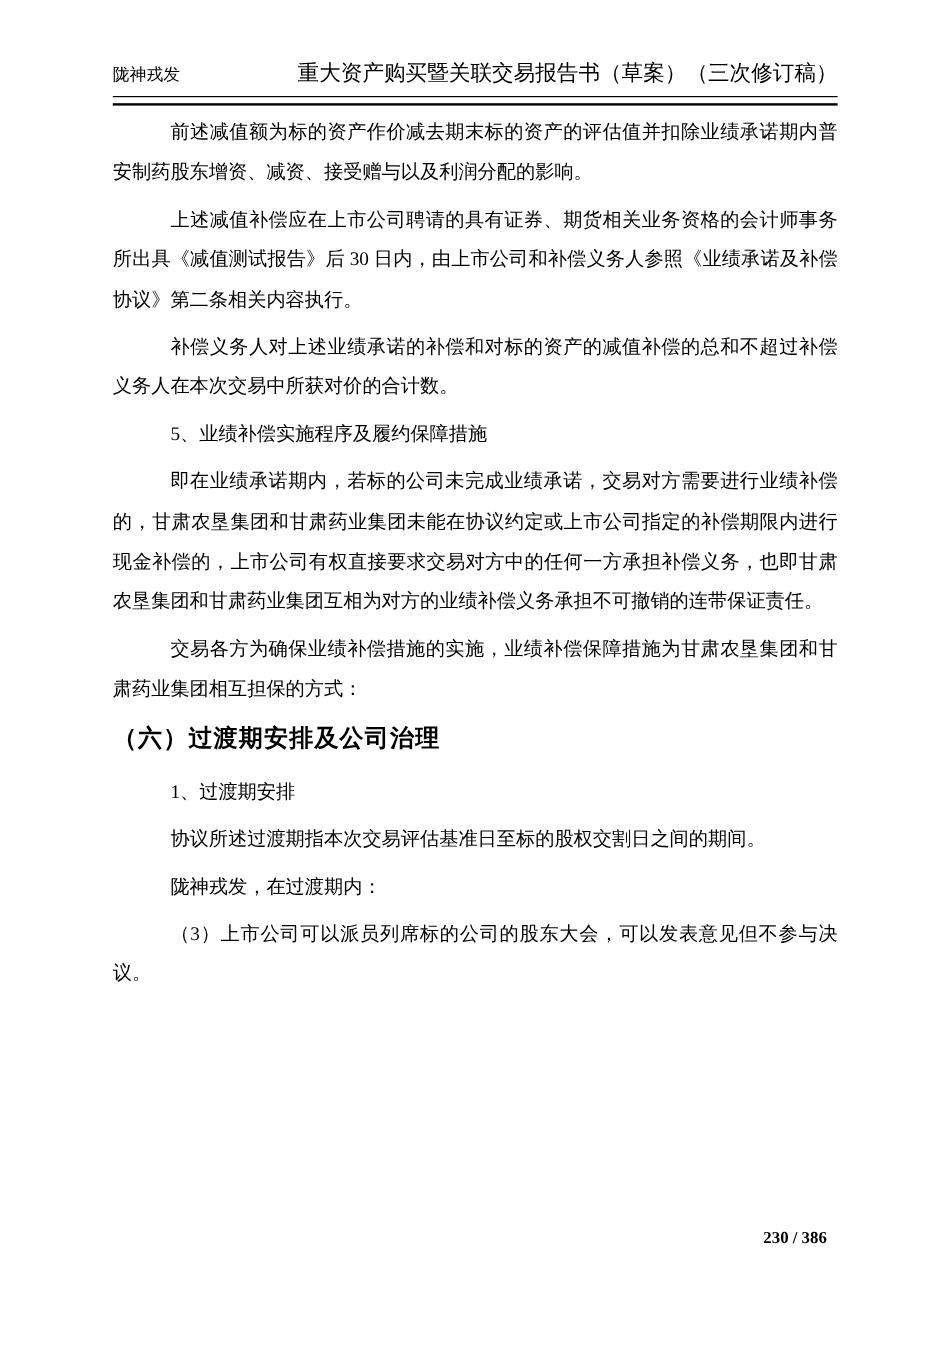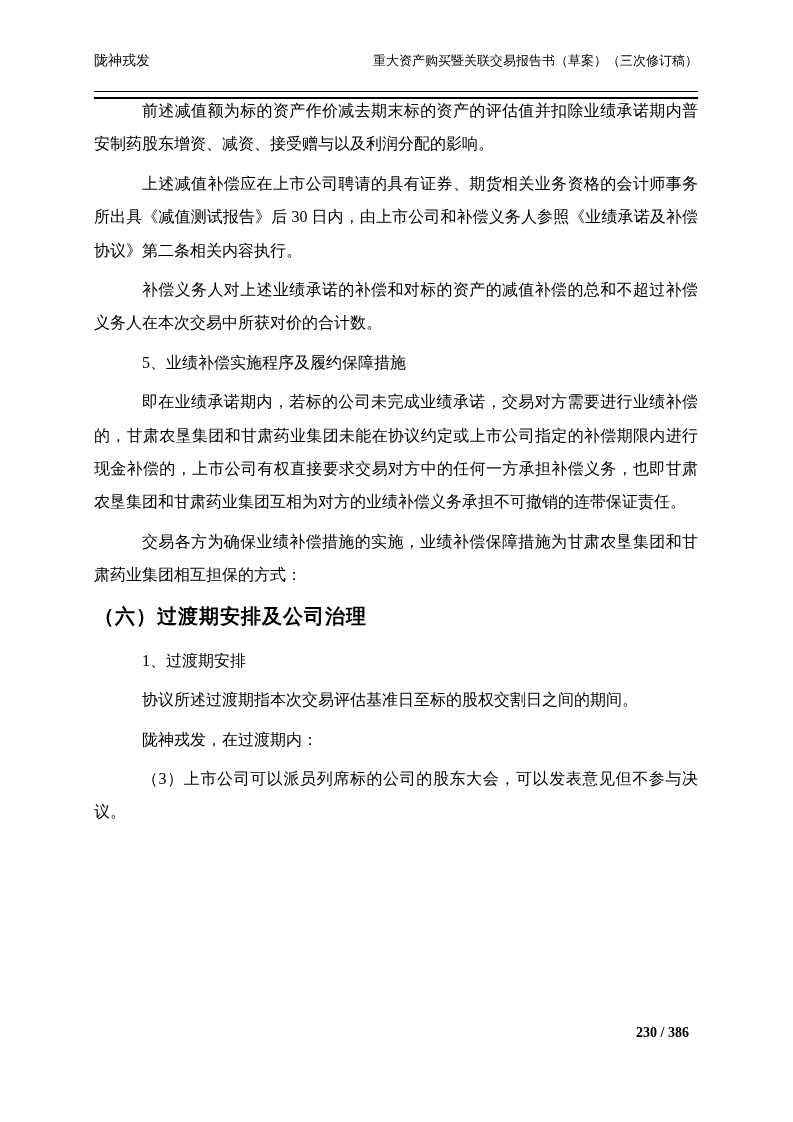--- a/index.html
+++ b/index.html
@@ -20,29 +20,29 @@
     position: absolute;
     top: 51px;
     left: 94px;
     width: 604px;
   }
   .header-row {
     display: flex;
     justify-content: space-between;
     align-items: baseline;
     line-height: 20px;
-    padding-bottom: 20px;
+    padding-bottom: 6px;
     border-bottom: 1px solid #000000;
   }
   .header-left {
     font-size: 14px;
     white-space: nowrap;
   }
   .header-right {
-    font-size: 13px;
+    font-size: 18px;
     white-space: nowrap;
     text-align: right;
   }
   .header-rule {
     height: 2px;
     background: #000000;
     margin-top: 5px;
   }
   .content {
     position: absolute;

